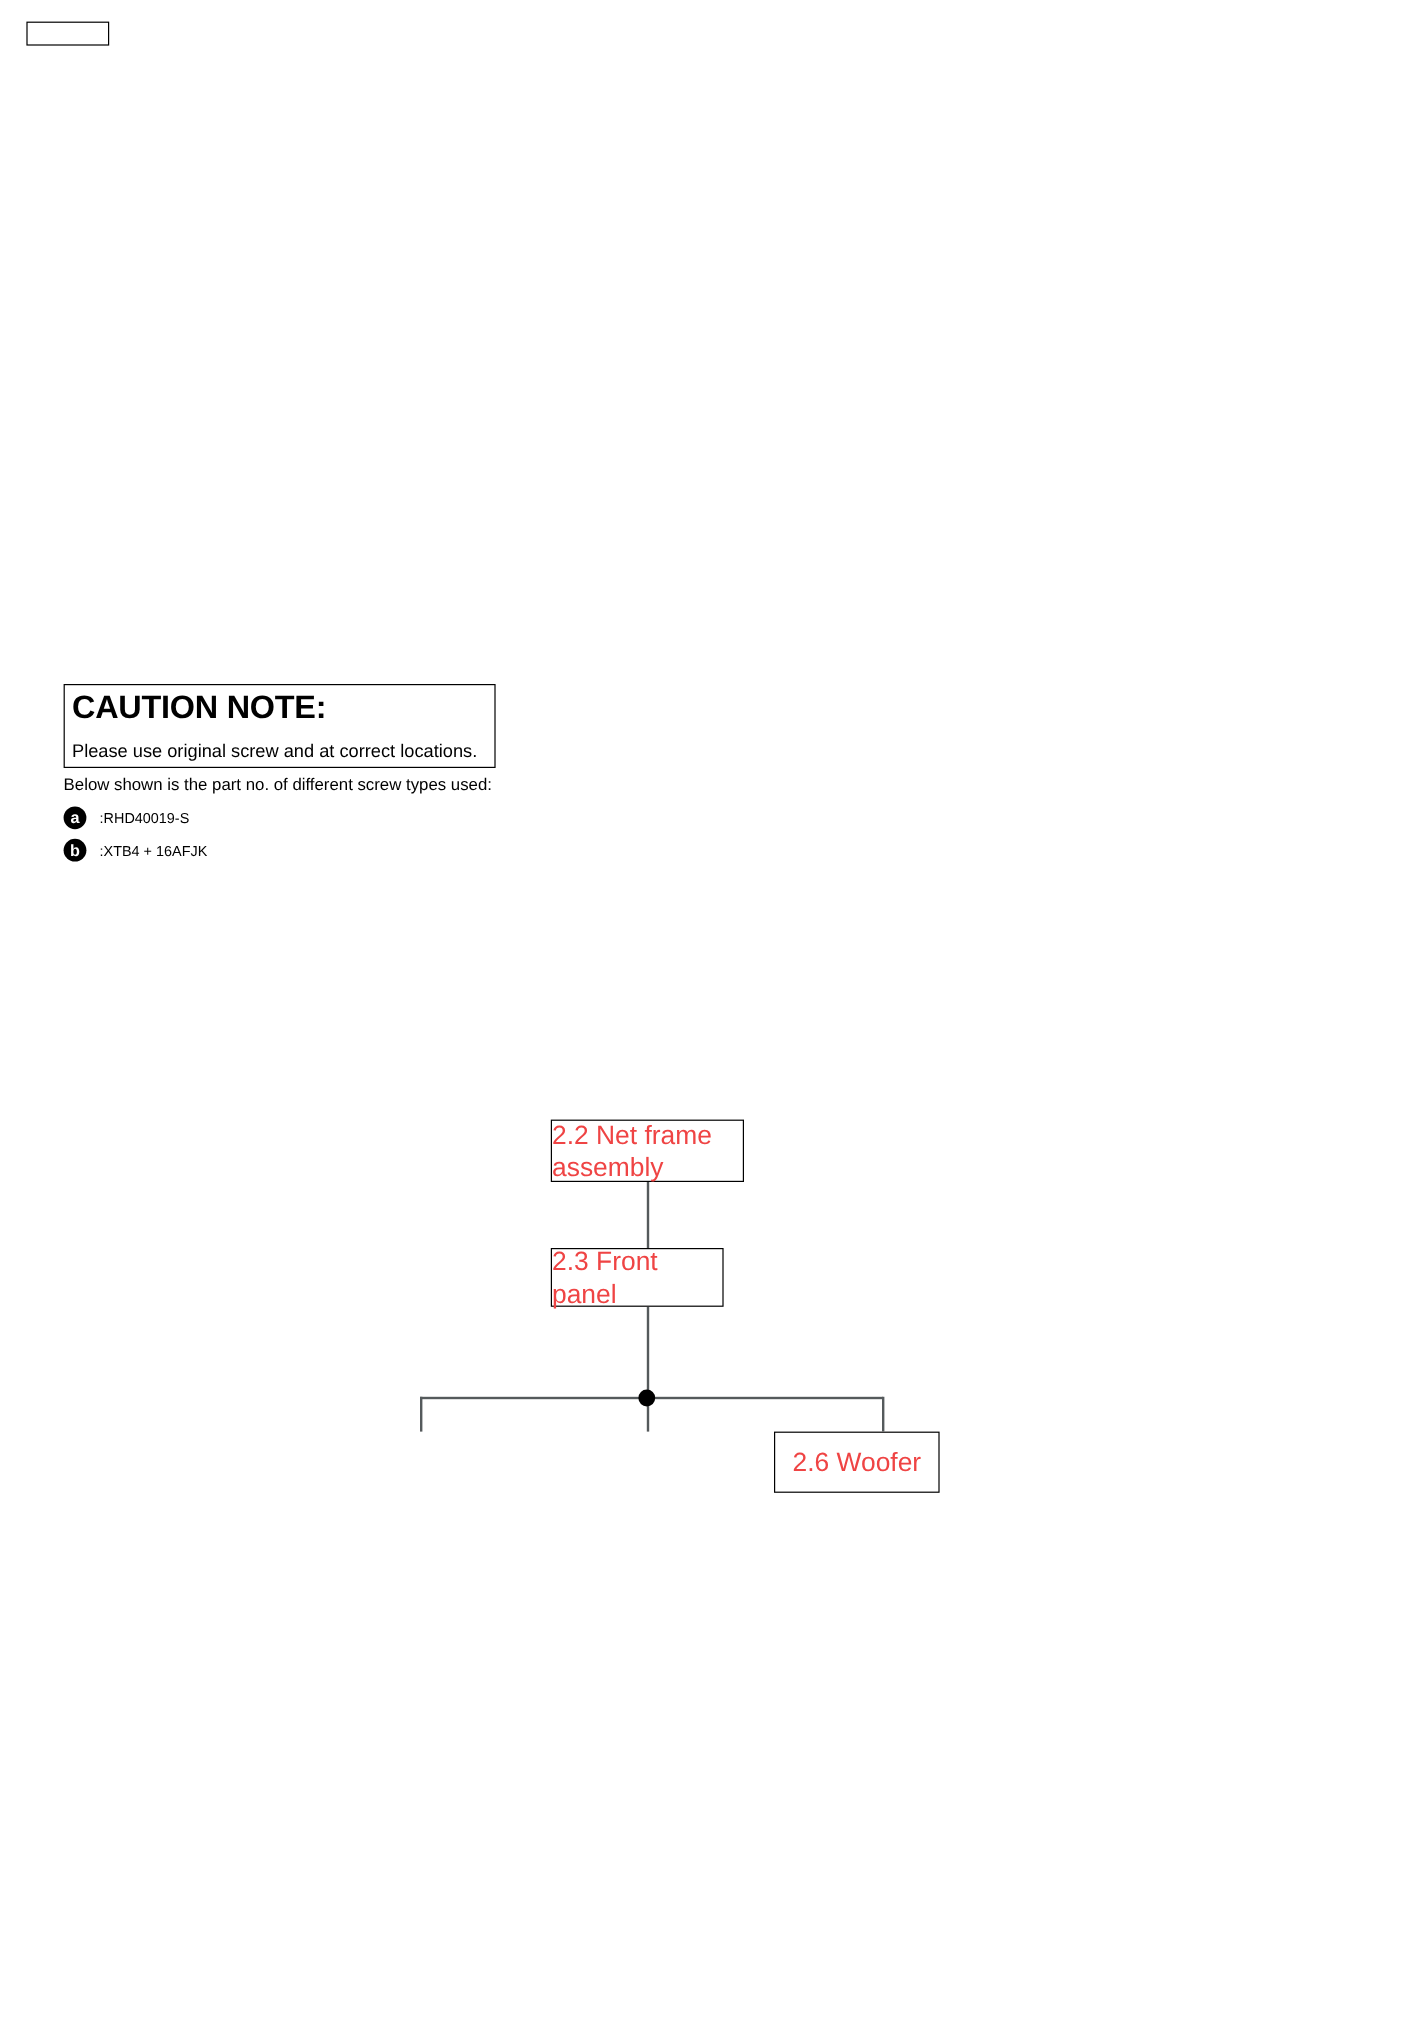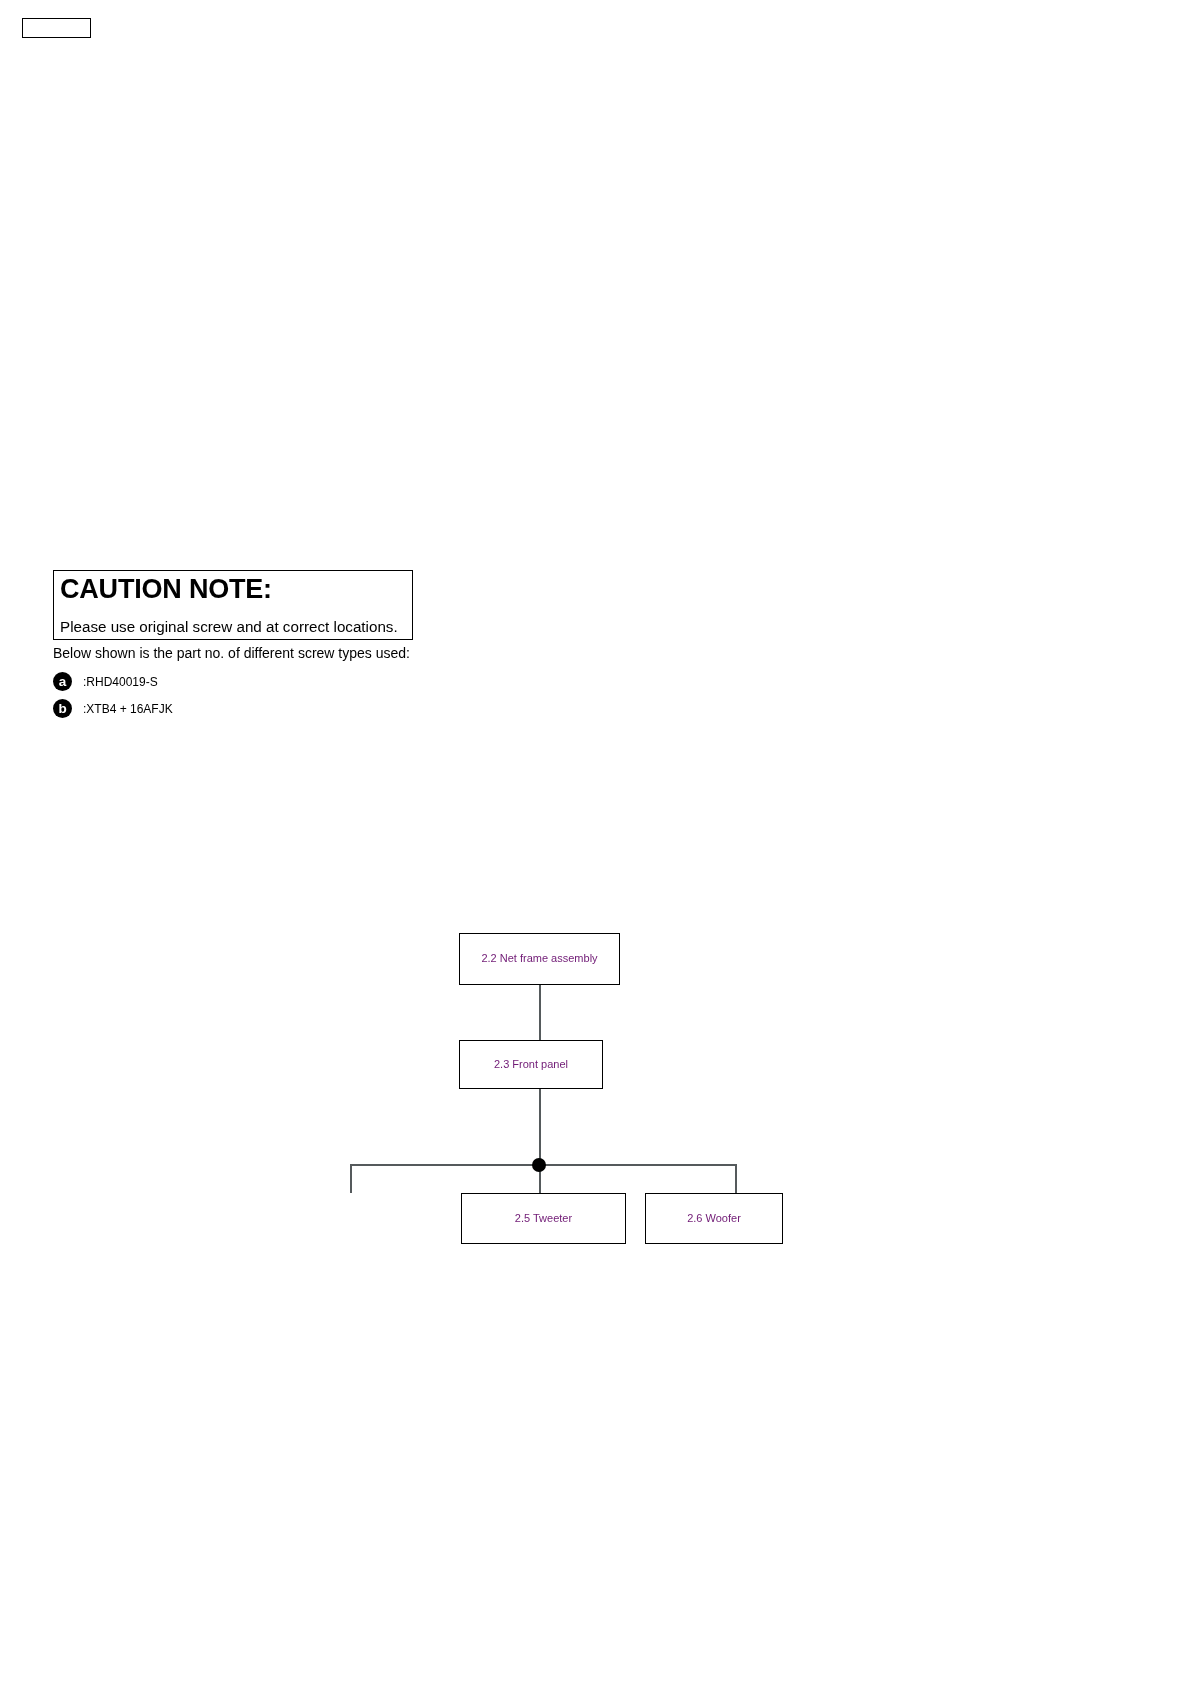--- a/index.html
+++ b/index.html
@@ -102,24 +102,24 @@
     pointer-events: none;
   }
   .node {
     position: absolute;
     border: 1.4px solid #000000;
     background: #ffffff;
     box-sizing: border-box;
     display: flex;
     align-items: center;
     justify-content: center;
-    text-align: right;
-    font-size: 11px;
+    text-align: left;
+    font-size: 22px;
     line-height: 1.25;
-    color: #701a75;
+    color: #ef4444;
   }
   #node-net-frame  { left: 459px; top: 933px;  width: 161px; height: 52px; }
   #node-front      { left: 459px; top: 1040px; width: 144px; height: 49px; }
   #node-piezzo     { left: 265px; top: 1193px; width: 172px; height: 51px; }
   #node-tweeter    { left: 461px; top: 1193px; width: 165px; height: 51px; }
   #node-woofer     { left: 645px; top: 1193px; width: 138px; height: 51px; }
 
   .connector {
     position: absolute;
     background: #555a5c;
@@ -172,15 +172,14 @@
   <div class="connector v-line" id="conn-net-to-front"></div>
   <div class="connector v-line" id="conn-front-to-bus"></div>
   <div class="connector h-line" id="conn-bus-h"></div>
   <div class="connector v-line" id="conn-bus-left-drop"></div>
   <div class="connector v-line" id="conn-bus-mid-drop"></div>
   <div class="connector v-line" id="conn-bus-right-drop"></div>
   <div class="junction-dot"></div>
 
   <div class="node" id="node-net-frame">2.2 Net frame assembly</div>
   <div class="node" id="node-front">2.3 Front panel</div>
-  <div class="node" id="node-tweeter">2.5 Tweeter</div>
   <div class="node" id="node-woofer">2.6 Woofer</div>
 </div>
 
 </body></html>

